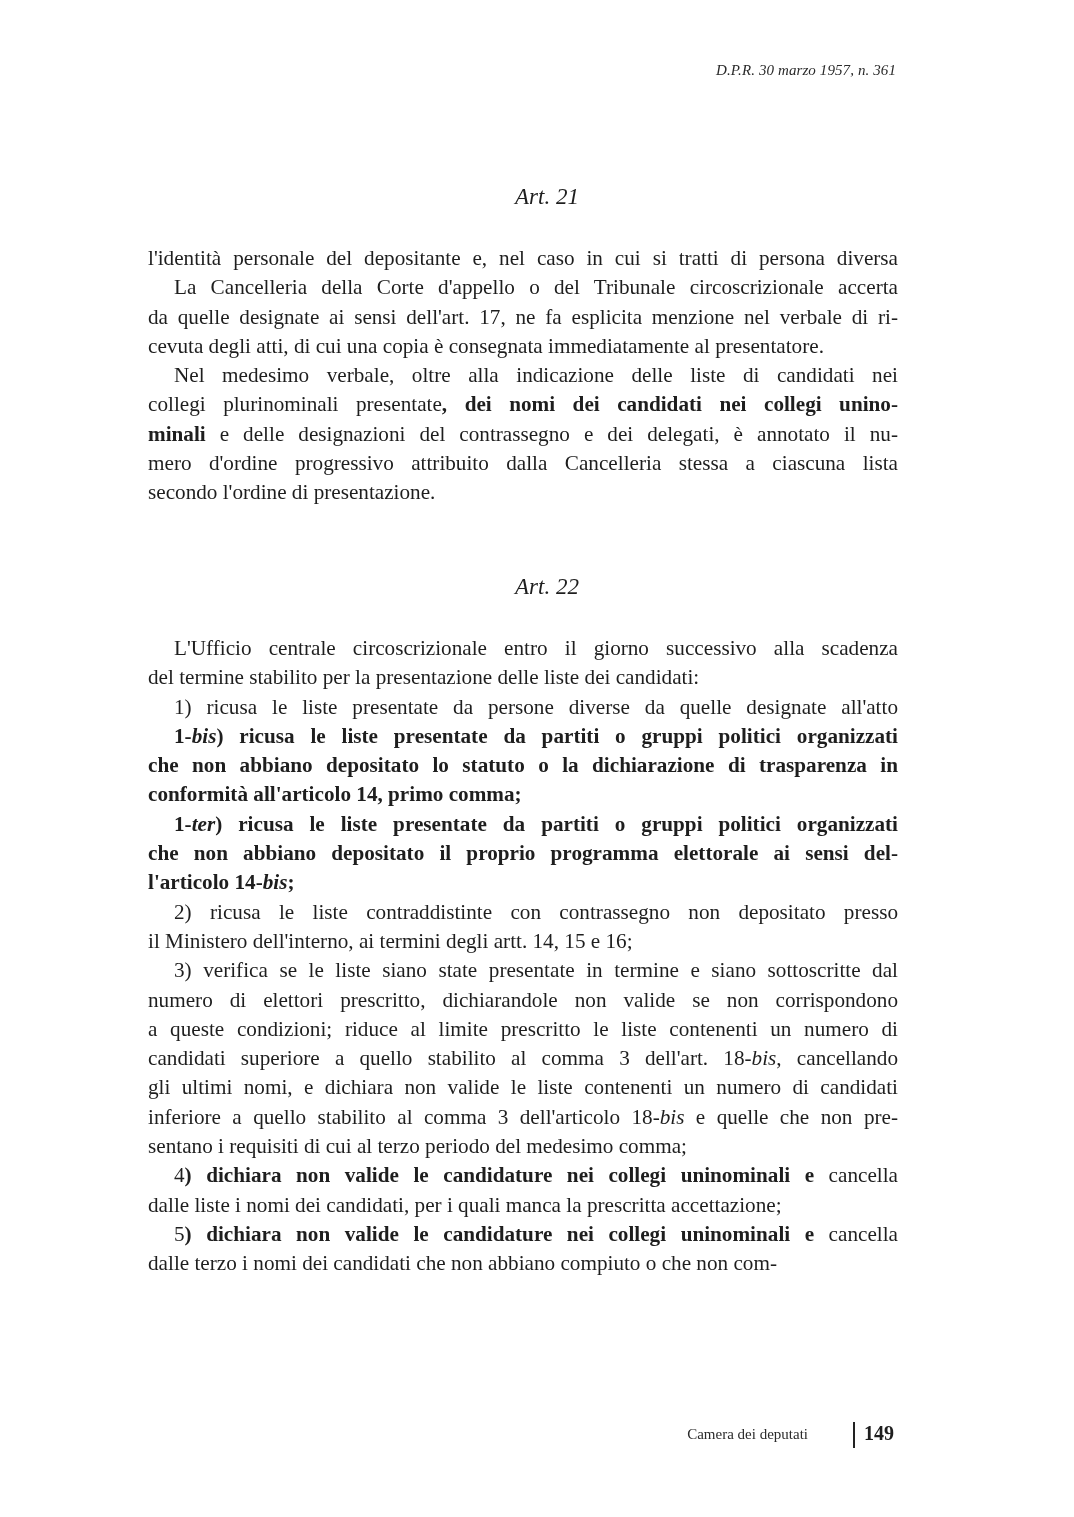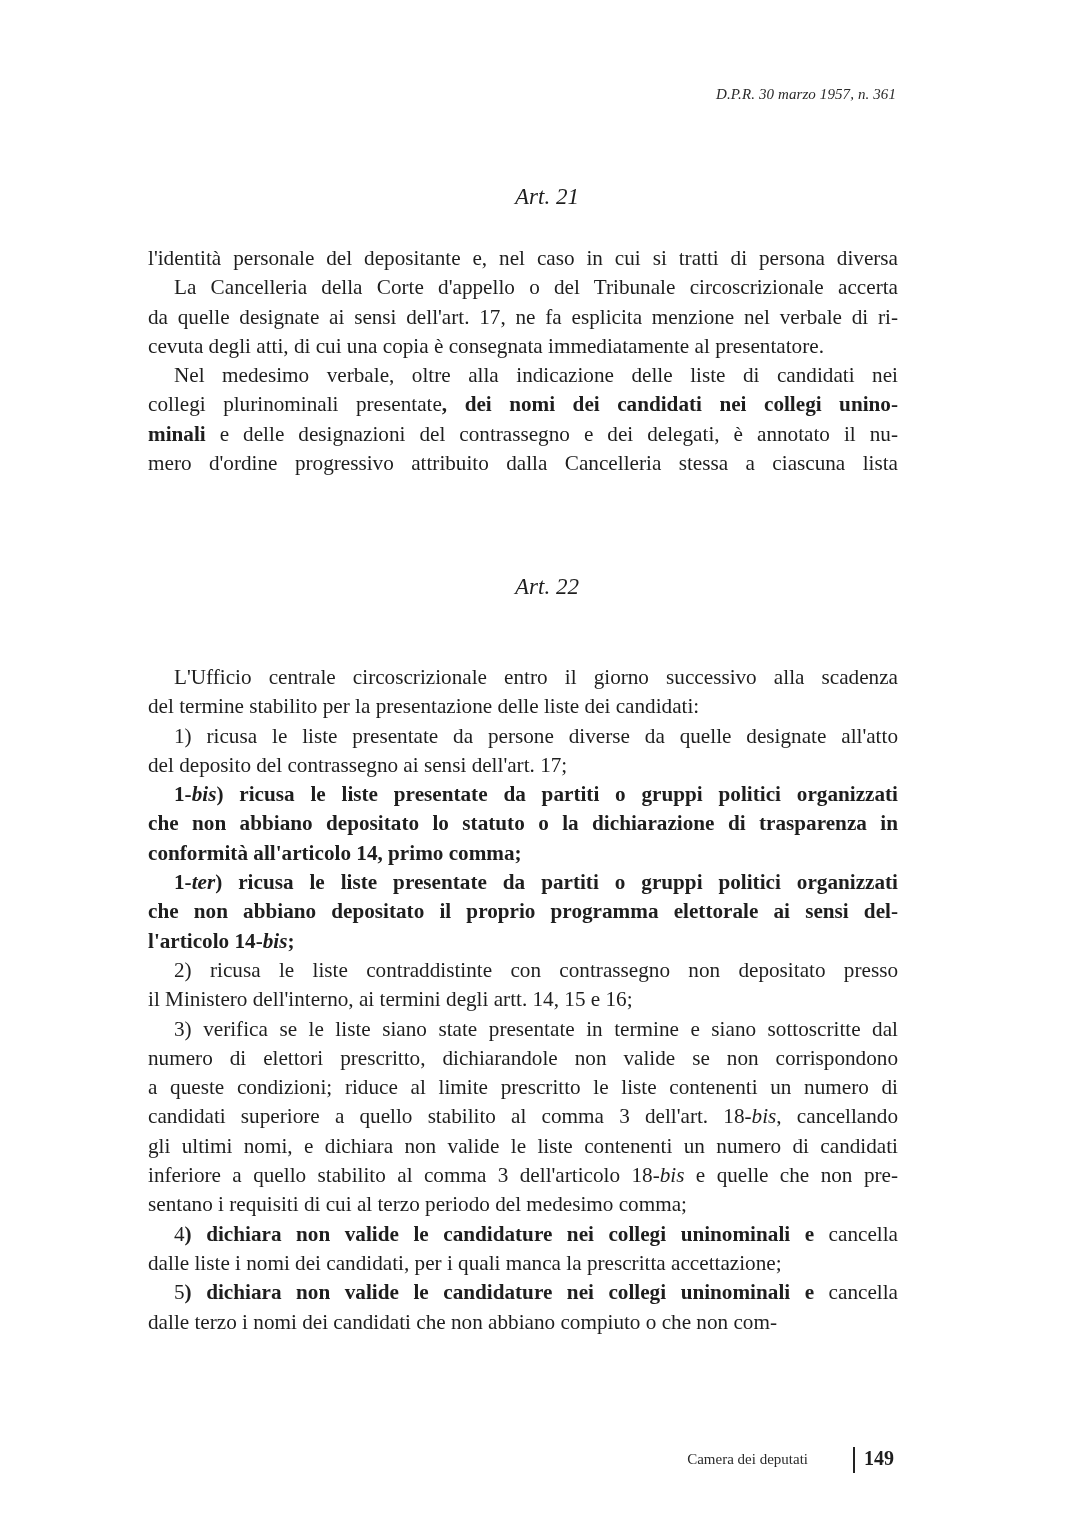--- a/index.html
+++ b/index.html
@@ -1,60 +1,60 @@
 <!DOCTYPE html>
 <html><head>
   <meta charset="utf-8">
   <style>
     html, body { margin: 0; padding: 0; background: #ffffff; }
     body { width: 1074px; height: 1517px; position: relative; overflow: hidden;
            font-family: "Liberation Serif", "DejaVu Serif", serif; color: #1e1e1e; }
     .running-head { position: absolute; top: 62px; right: 178px; font-style: italic;
-                    font-size: 15px; color: #2a2a2a; letter-spacing: 0.1px; margin-top: 24px; }
+                    font-size: 15px; color: #2a2a2a; letter-spacing: 0.1px; }
     .art-title { position: absolute; left: 0; width: 1074px; text-align: center;
                  font-style: italic; font-size: 23px; color: #1e1e1e; }
     #art21-title { top: 184px; left: 10px; }
     #art22-title { top: 574px; left: 10px; }
     .block { position: absolute; left: 148px; width: 750px; font-size: 21.2px; }
     .line { height: 29.3px; line-height: 29.3px; white-space: nowrap;
             text-align: justify; text-align-last: justify; }
     .line.last { text-align-last: left; }
     .line.indent { padding-left: 26px; }
     b { font-weight: bold; }
     i { font-style: italic; }
     #art21-body { top: 244px; }
-    #art22-body { top: 663px; }
-    .footer { position: absolute; top: 1420px; left: 0; width: 1074px; height: 30px; margin-top: 25px; }
+    #art22-body { top: 634px; }
+    .footer { position: absolute; top: 1420px; left: 0; width: 1074px; height: 30px; }
     .footer-label { position: absolute; right: 266px; top: 6px; font-size: 15px; color: #2a2a2a; }
     .footer-rule { position: absolute; left: 853px; top: 2px; width: 2px; height: 26px; background: #222; }
     .footer-page { position: absolute; left: 864px; top: 2px; font-size: 20px; font-weight: bold; color: #1e1e1e; }
   </style>
 </head>
 <body>
 
 <div class="running-head">D.P.R. 30 marzo 1957, n. 361</div>
 
 <div class="art-title" id="art21-title">Art. 21</div>
 <div class="block" id="art21-body">
     <div class="line"><span>l'identità personale del depositante e, nel caso in cui si tratti di persona diversa</span></div>
     <div class="line indent"><span>La Cancelleria della Corte d'appello o del Tribunale circoscrizionale accerta</span></div>
     <div class="line"><span>da quelle designate ai sensi dell'art. 17, ne fa esplicita menzione nel verbale di ri-</span></div>
     <div class="line last"><span>cevuta degli atti, di cui una copia è consegnata immediatamente al presentatore.</span></div>
     <div class="line indent"><span>Nel medesimo verbale, oltre alla indicazione delle liste di candidati nei</span></div>
     <div class="line"><span>collegi plurinominali presentate</span><b>, dei nomi dei candidati nei collegi unino-</b></div>
     <div class="line"><b>minali</b><span> e delle designazioni del contrassegno e dei delegati, è annotato il nu-</span></div>
     <div class="line"><span>mero d'ordine progressivo attribuito dalla Cancelleria stessa a ciascuna lista</span></div>
+    <div class="line last"><span>secondo l'ordine di presentazione.</span></div>
   </div>
 
 <div class="art-title" id="art22-title">Art. 22</div>
 <div class="block" id="art22-body">
     <div class="line indent"><span>L'Ufficio centrale circoscrizionale entro il giorno successivo alla scadenza</span></div>
     <div class="line last"><span>del termine stabilito per la presentazione delle liste dei candidati:</span></div>
     <div class="line indent"><span>1) ricusa le liste presentate da persone diverse da quelle designate all'atto</span></div>
-    <div class="line last"><span>del deposito del contrassegno ai sensi dell'art. 17;</span></div>
     <div class="line indent"><b>1-</b><b><i>bis</i></b><b>) ricusa le liste presentate da partiti o gruppi politici organizzati</b></div>
     <div class="line"><b>che non abbiano depositato lo statuto o la dichiarazione di trasparenza in</b></div>
     <div class="line last"><b>conformità all'articolo 14, primo comma;</b></div>
     <div class="line indent"><b>1-</b><b><i>ter</i></b><b>) ricusa le liste presentate da partiti o gruppi politici organizzati</b></div>
     <div class="line"><b>che non abbiano depositato il proprio programma elettorale ai sensi del-</b></div>
     <div class="line last"><b>l'articolo 14-</b><b><i>bis</i></b><b>;</b></div>
     <div class="line indent"><span>2) ricusa le liste contraddistinte con contrassegno non depositato presso</span></div>
     <div class="line last"><span>il Ministero dell'interno, ai termini degli artt. 14, 15 e 16;</span></div>
     <div class="line indent"><span>3) verifica se le liste siano state presentate in termine e siano sottoscritte dal</span></div>
     <div class="line"><span>numero di elettori prescritto, dichiarandole non valide se non corrispondono</span></div>

